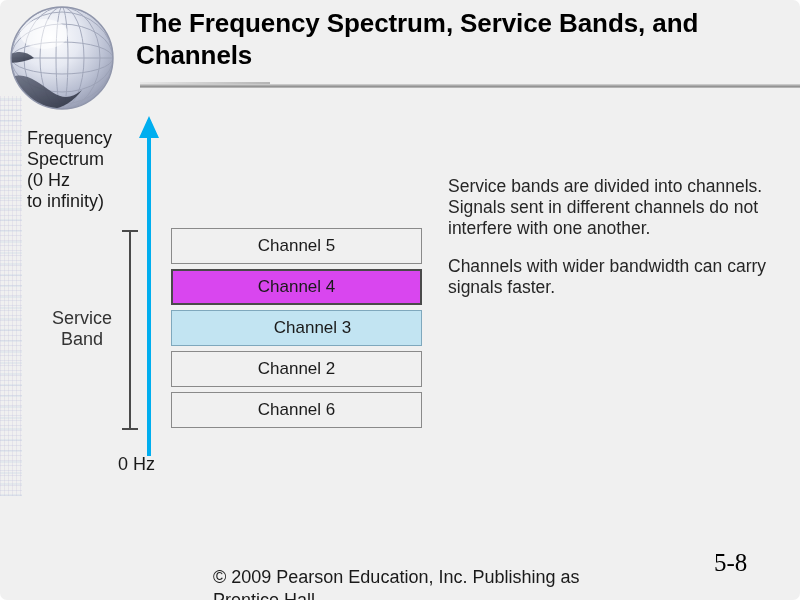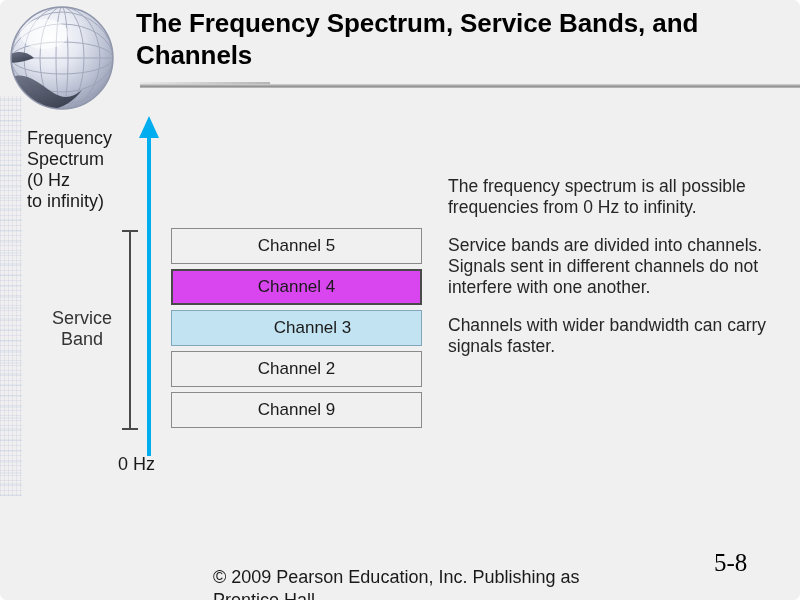--- a/index.html
+++ b/index.html
@@ -257,28 +257,27 @@
     <div class="channel-box accent-strong" style="background:#d946ef;">
       <span>Channel 4</span>
     </div>
     <div class="channel-box accent-soft" style="background:#c2e4f2;padding-left:32px;">
       <span>Channel 3</span>
     </div>
     <div class="channel-box">
       <span>Channel 2</span>
     </div>
     <div class="channel-box">
-      <span>Channel 9</span>
+      <span>Channel 6</span>
     </div>
   </div>
 
   <div id="zero-hz-label">0 Hz</div>
 
   <div id="body-text">
-    <p>The frequency spectrum is all possible frequencies from 0 Hz to infinity.</p>
     <p>Service bands are divided into channels. Signals sent in different channels do not interfere with one another.</p>
     <p>Channels with wider bandwidth can carry signals faster.</p>
   </div>
 
   <div id="copyright">© 2009 Pearson Education, Inc.  Publishing as Prentice Hall</div>
   <div id="slide-number">5-8</div>
 
 </div>
 
 </body></html>

